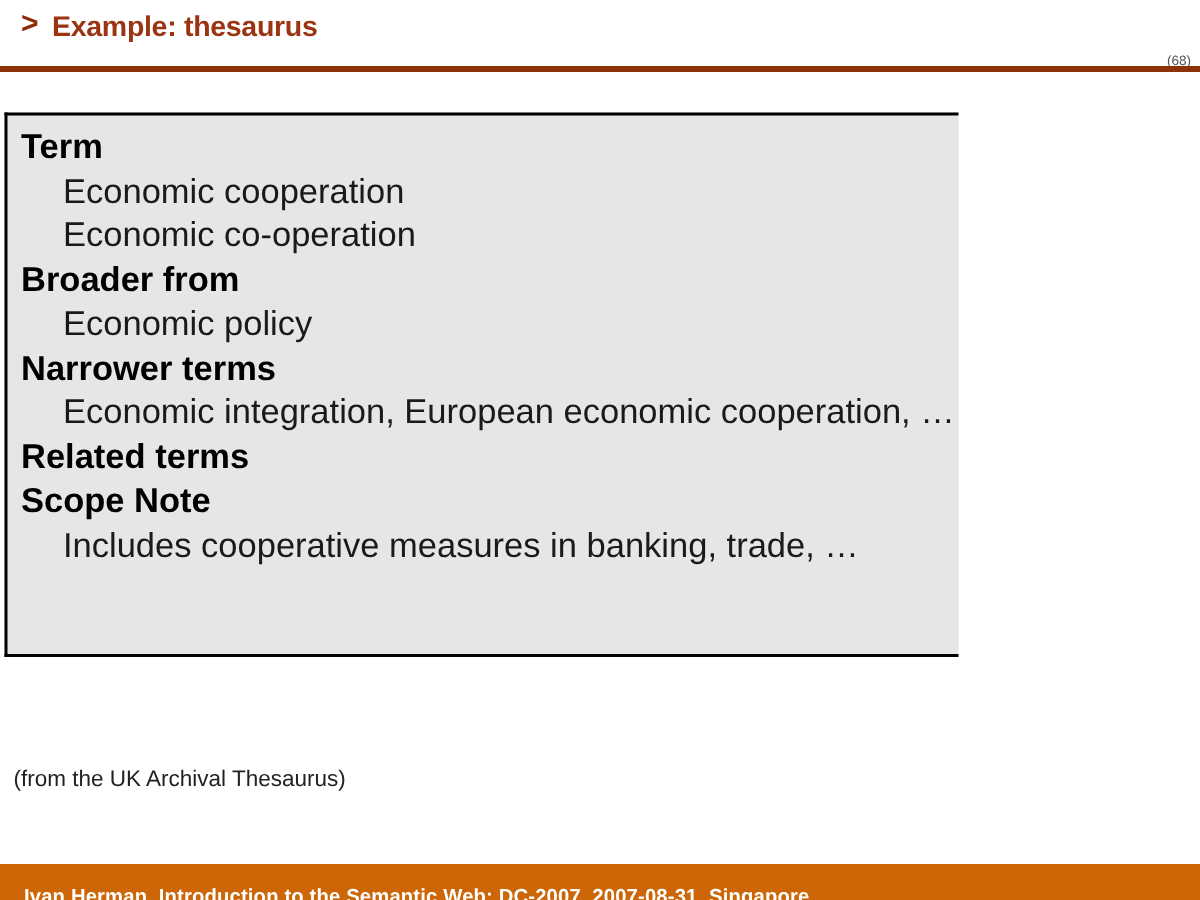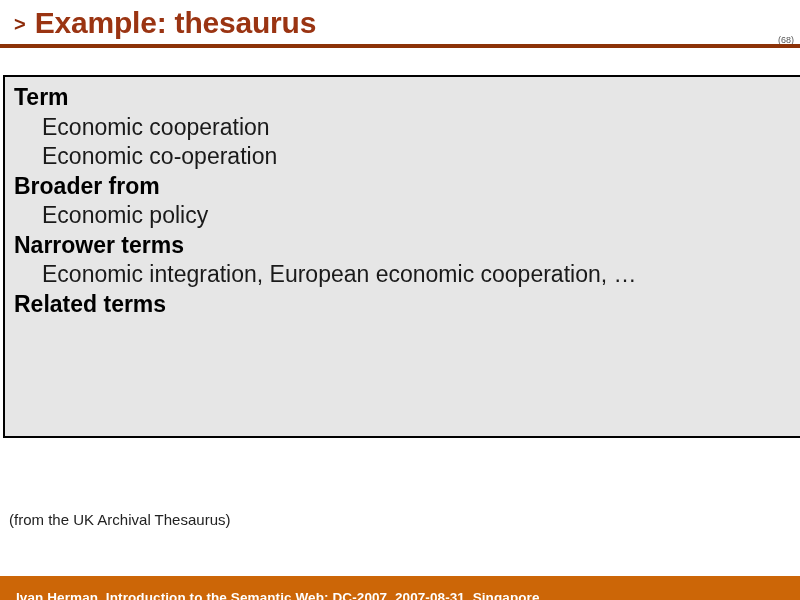--- a/index.html
+++ b/index.html
@@ -37,42 +37,42 @@
     gap: 9px;
   }
   .title-bullet {
     font-size: 20px;
     font-weight: bold;
     color: #8c2a08;
     line-height: 1;
     transform: translateY(-2px);
   }
   .title-text {
-    font-size: 30px;
+    font-size: 19px;
     font-weight: bold;
     color: #9a3412;
     line-height: 1;
     letter-spacing: -0.2px;
   }
 
   .title-rule {
     position: absolute;
     top: 44px;
     left: 0;
     width: 800px;
     height: 4px;
     background: #8c3207;
   }
 
   
   .content-box {
     position: absolute;
     top: 75px;
     left: 3px;
-    width: 797px;
+    width: 636px;
     height: 363px;
     box-sizing: border-box;
     background: #e6e6e6;
     border-top: 2px solid #000000;
     border-left: 2px solid #000000;
     border-bottom: 2px solid #000000;
     border-right: none;
     padding: 6px 0 0 9px;
   }
 
@@ -160,20 +160,24 @@
 
   <div>
     <div class="entry-term">Narrower terms</div>
     <div class="entry-value">Economic integration, European economic cooperation, …</div>
   </div>
 
   <div>
     <div class="entry-term">Related terms</div>
   </div>
 
+  <div>
+    <div class="entry-term">Scope Note</div>
+    <div class="entry-value">Includes cooperative measures in banking, trade, …</div>
+  </div>
 
 </div>
 
 <div class="source-caption">(from the UK Archival Thesaurus)</div>
 
 <div class="footer-bar">
   <div class="footer-text">Ivan Herman, Introduction to the Semantic Web; DC-2007, 2007-08-31, Singapore</div>
 </div>
 
 </body></html>

